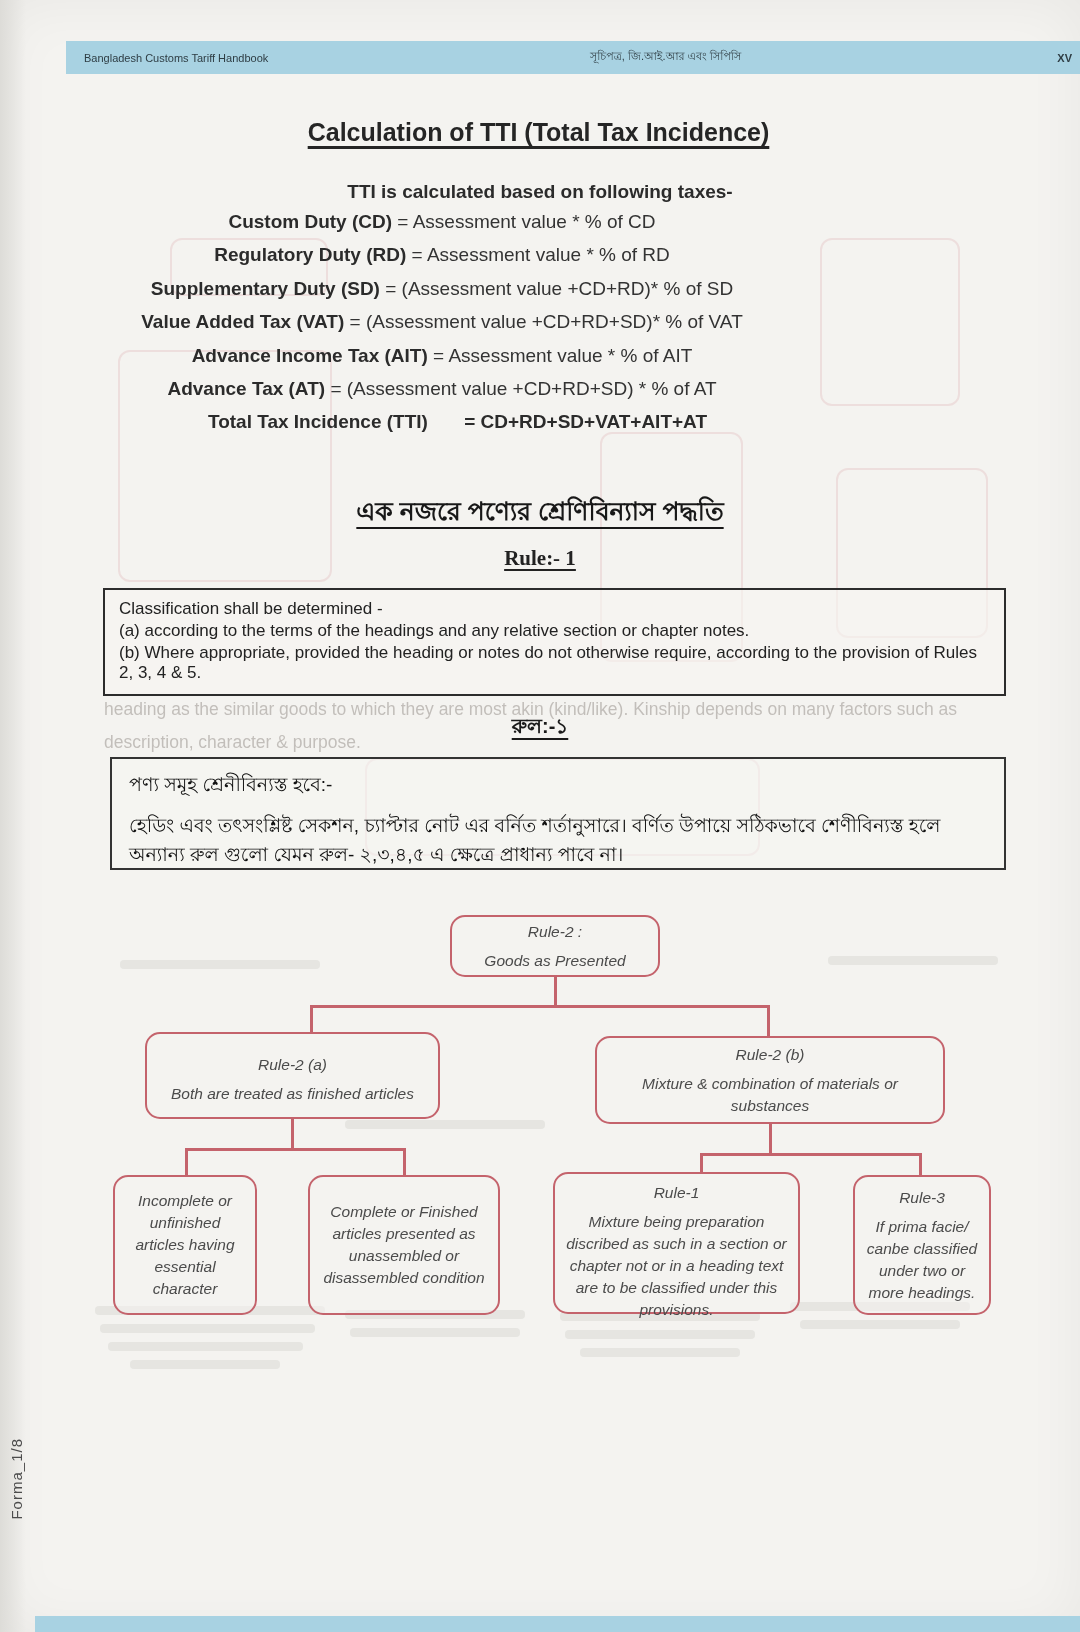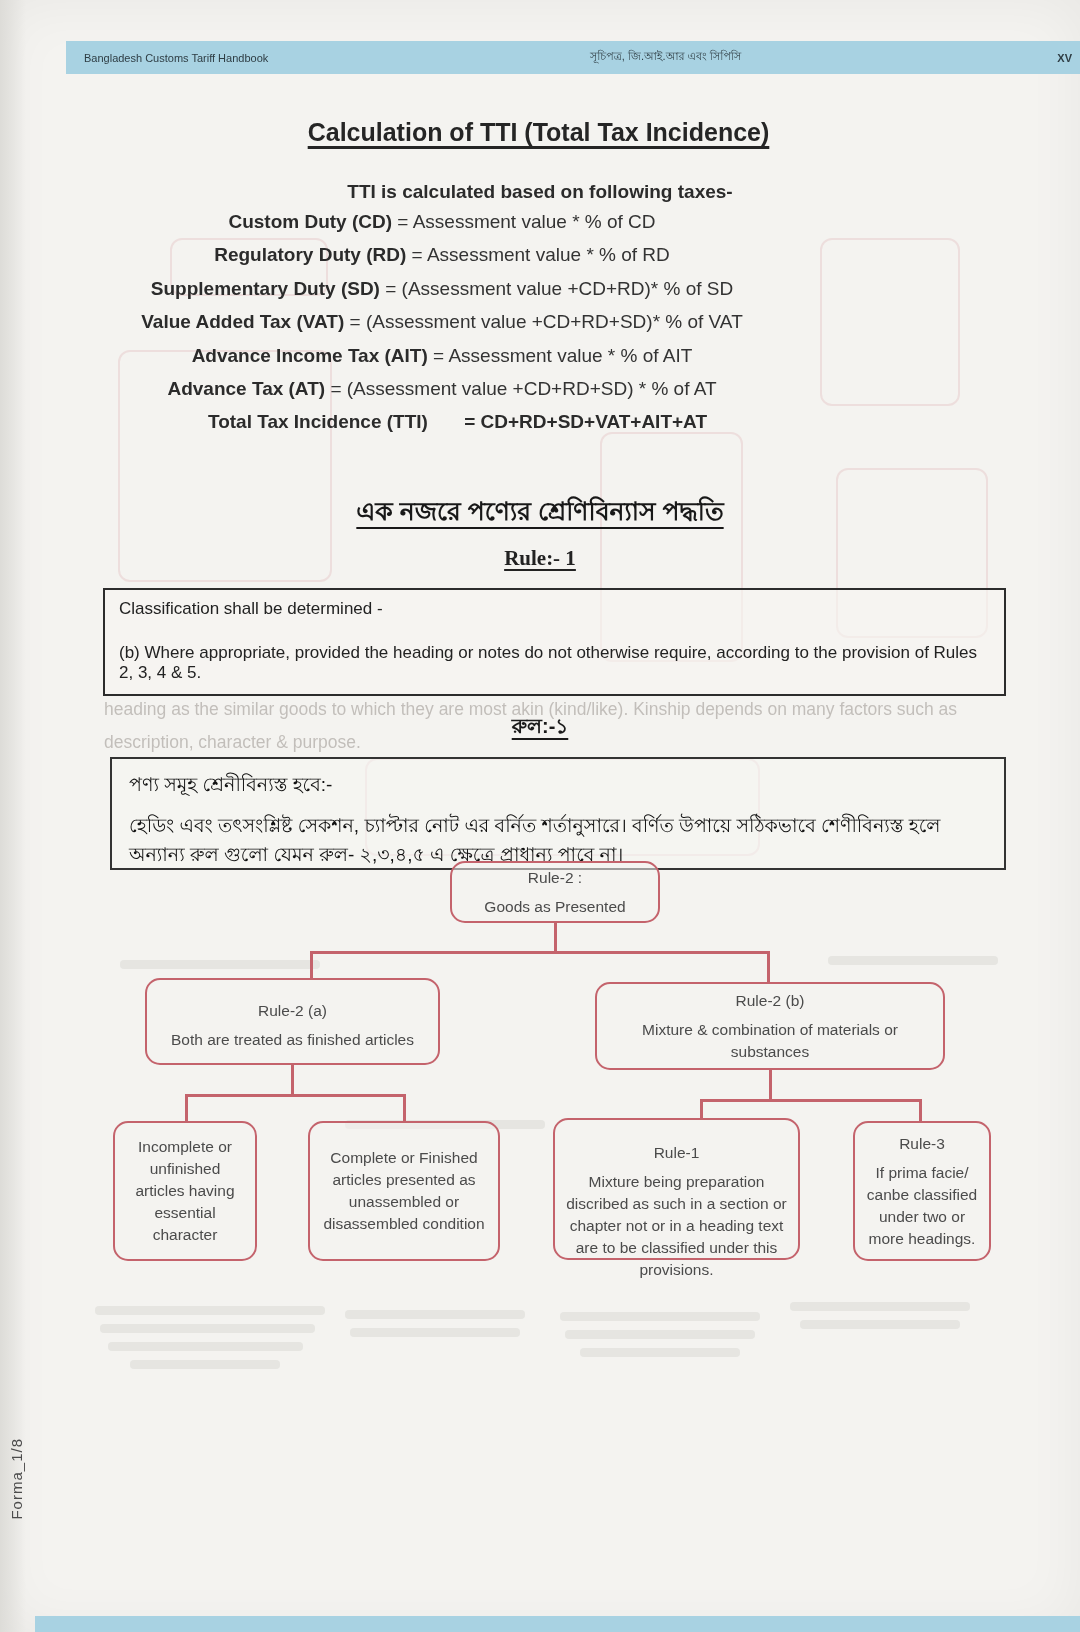--- a/index.html
+++ b/index.html
@@ -66,21 +66,21 @@
   }
   .ghost-par { position:absolute; left:104px; width:880px; font-size:17.5px; color:#9a948f; opacity:0.55; z-index:1; }
   .box-bn {
     position:absolute; left:110px; top:757px; width:896px; height:113px;
     border:2px solid #333; background:rgba(246,245,242,0.55);
     padding:11px 17px; font-size:19px; color:#111; line-height:29px; z-index:2;
   }
   .box-bn .bn-body { margin-top:12px; }
 
   
-  .flow { position:absolute; left:0; top:848px; width:872px; height:450px; }
+  .flow { position:absolute; left:0; top:902px; width:872px; height:450px;font-style:italic; }
   .fbox {
     position:absolute; border:2.5px solid #c4636c; border-radius:15px;
     background:rgba(244,243,240,0.55); color:#4b4b4b; text-align:center;
     font-size:15.5px; line-height:22px;
     display:flex; flex-direction:column; align-items:center; justify-content:center;
     padding:6px 10px; z-index:2;
   }
   .fbox .ft { margin-bottom:7px; }
   .vline { position:absolute; width:2.5px; background:#c4636c; z-index:1; }
   .hline { position:absolute; height:2.5px; background:#c4636c; z-index:1; }
@@ -145,20 +145,21 @@
     <div class="formula"><span class="fl">Advance Income Tax (AIT)</span><span class="fr"> = Assessment value * % of AIT</span></div>
     <div class="formula"><span class="fl">Advance Tax (AT)</span><span class="fr"> = (Assessment value +CD+RD+SD) * % of AT</span></div>
     <div class="formula total"><span class="fl">Total Tax Incidence (TTI)</span><span class="fr"> = CD+RD+SD+VAT+AIT+AT</span></div>
   </div>
 
   <div class="bn-heading">এক নজরে পণ্যের শ্রেণিবিন্যাস পদ্ধতি</div>
   <div class="rule-en">Rule:- 1</div>
 
   <div class="box-en">
     <div>Classification shall be determined -</div>
+    <div>(a) according to the terms of the headings and any relative section or chapter notes.</div>
     <div>(b) Where appropriate, provided the heading or notes do not otherwise require, according to the provision of Rules 2, 3, 4 &amp; 5.</div>
   </div>
 
   <div class="ghost-par" style="top:699px;">heading as the similar goods to which they are most akin (kind/like). Kinship depends on many factors such as</div>
   <div class="ghost-par" style="top:732px;">description, character &amp; purpose.</div>
 
   <div class="rule-bn">রুল:-১</div>
 
   <div class="box-bn">
     <div>পণ্য সমূহ শ্রেনীবিন্যস্ত হবে:-</div>
@@ -198,21 +199,21 @@
     </div>
 
     <div class="fbox" style="left:113px; top:273px; width:144px; height:140px;">
       <div>Incomplete or unfinished articles having essential character</div>
     </div>
 
     <div class="fbox" style="left:308px; top:273px; width:192px; height:140px;">
       <div>Complete or Finished articles presented as unassembled or disassembled condition</div>
     </div>
 
-    <div class="fbox" style="left:553px; top:270px; width:247px; height:142px; justify-content:flex-start; padding-top:22px;">
+    <div class="fbox" style="left:553px; top:270px; width:247px; height:142px; justify-content:flex-start; padding-top:8px;">
       <div class="ft">Rule-1</div>
       <div>Mixture being preparation discribed as such in a section or chapter not or in a heading text are to be classified under this provisions.</div>
     </div>
 
     <div class="fbox" style="left:853px; top:273px; width:138px; height:140px;">
       <div class="ft">Rule-3</div>
       <div>If prima facie/ canbe classified under two or more headings.</div>
     </div>
   </div>
 

